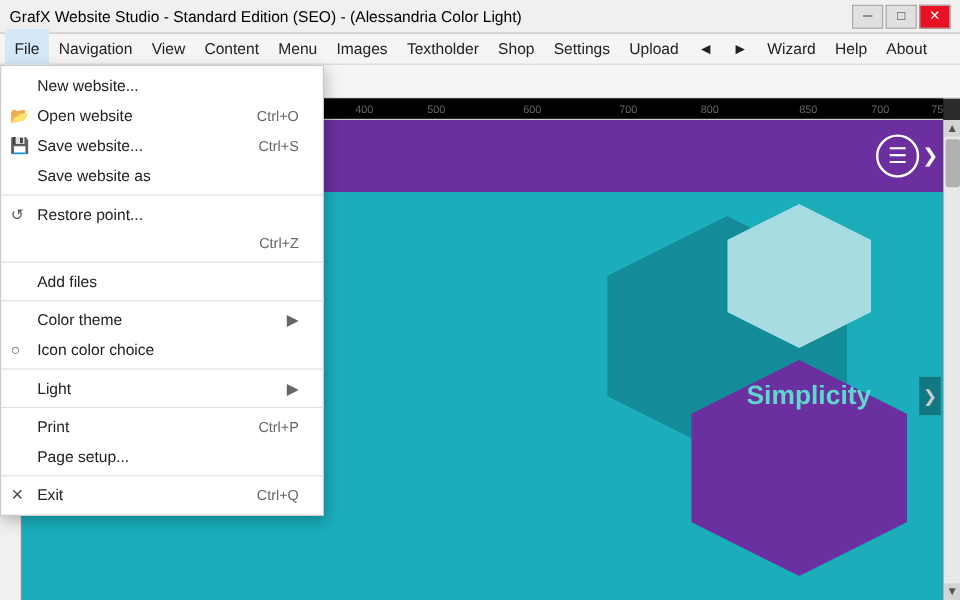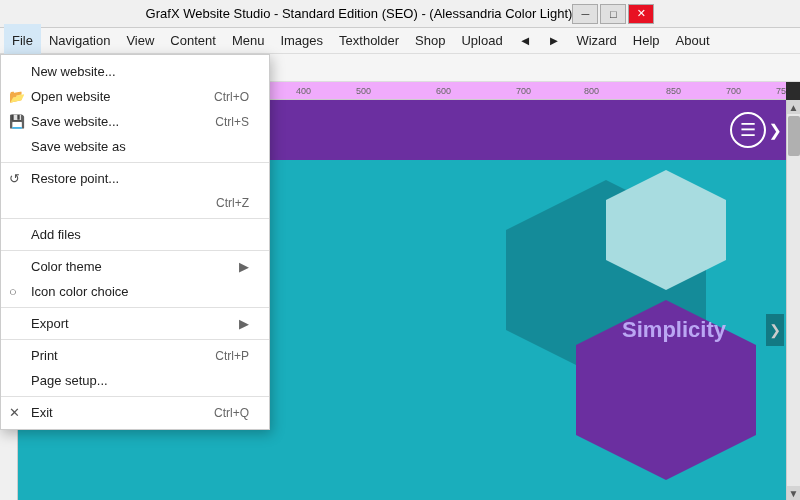--- a/index.html
+++ b/index.html
@@ -4,21 +4,21 @@
   <style>
     * { margin: 0; padding: 0; box-sizing: border-box; }
     body { width: 800px; height: 500px; overflow: hidden; font-family: 'Segoe UI', Arial, sans-serif; font-size: 13px; background: #2b2b2b; }
 
     
     #title-bar {
       background: #f0f0f0;
       height: 28px;
       display: flex;
       align-items: center;
-      justify-content: center;
+      justify-content: space-between;
       padding: 0 8px;
       border-bottom: 1px solid #ccc;
     }
     #window-controls { display: flex; gap: 2px; }
     .win-btn {
       width: 26px; height: 20px;
       background: #e0e0e0;
       border: 1px solid #aaa;
       display: flex; align-items: center; justify-content: center;
       font-size: 11px; cursor: pointer; color: #333;
@@ -154,21 +154,21 @@
       width: 120px; height: 120px;
       background: #a8dce0;
       clip-path: polygon(50% 0%, 100% 25%, 100% 75%, 50% 100%, 0% 75%, 0% 25%);
       top: 10px; right: 60px;
     }
     .preview-simplicity {
       position: absolute;
       right: 60px;
       top: 50%;
       transform: translateY(-50%);
-      color: #c4b5fd;
+      color: #5eead4;
       font-size: 22px;
       font-weight: bold;
       opacity: 0.9;
     }
     .preview-scroll-arrow-right {
       position: absolute;
       right: 2px;
       top: 50%;
       transform: translateY(-50%);
       color: #ccc;
@@ -249,20 +249,21 @@
 
 <div id="menu-bar">
   <div class="menu-item active">File</div>
   <div class="menu-item">Navigation</div>
   <div class="menu-item">View</div>
   <div class="menu-item">Content</div>
   <div class="menu-item">Menu</div>
   <div class="menu-item">Images</div>
   <div class="menu-item">Textholder</div>
   <div class="menu-item">Shop</div>
+  <div class="menu-item">Settings</div>
   <div class="menu-item">Upload</div>
   <div class="menu-item">◄</div>
   <div class="menu-item">►</div>
   <div class="menu-item">Wizard</div>
   <div class="menu-item">Help</div>
   <div class="menu-item">About</div>
 
   <div id="dropdown-menu">
     <div class="dd-item">
       <span>New website...</span>
@@ -296,21 +297,21 @@
     <div class="dd-item">
       <span>Color theme</span>
       <span class="arrow">▶</span>
     </div>
     <div class="dd-item">
       <span class="dd-item-icon">○</span>
       <span>Icon color choice</span>
     </div>
     <div class="dd-separator"></div>
     <div class="dd-item">
-      <span>Export</span>
+      <span>Light</span>
       <span class="arrow">▶</span>
     </div>
     <div class="dd-separator"></div>
     <div class="dd-item">
       <span>Print</span>
       <span class="shortcut">Ctrl+P</span>
     </div>
     <div class="dd-item">
       <span>Page setup...</span>
     </div>
@@ -327,21 +328,21 @@
   <div class="toolbar-btn">📄</div>
   <div class="toolbar-btn">📂</div>
   <div class="toolbar-btn">💾</div>
   <div class="toolbar-btn">↺</div>
 </div>
 
 <div style="display:flex; flex-direction:column; height: calc(500px - 28px - 26px - 28px);">
 
   <div style="display:flex;">
     <div style="width:18px; height:18px; background:#e8e8e8; border-right:1px solid #ccc; border-bottom:1px solid #ccc; flex-shrink:0;"></div>
-    <div id="ruler-h" style="flex:1; height:18px; background:#f0abfc; border-bottom:1px solid #ccc; position:relative; overflow:hidden;">
+    <div id="ruler-h" style="flex:1; height:18px; background:#000000; border-bottom:1px solid #ccc; position:relative; overflow:hidden;">
       <span class="ruler-mark" style="left:20px;">200</span>
       <span class="ruler-mark" style="left:80px;">250</span>
       <span class="ruler-mark" style="left:140px;">300</span>
       <span class="ruler-mark" style="left:200px;">350</span>
       <span class="ruler-mark" style="left:260px;">400</span>
       <span class="ruler-mark" style="left:320px;">500</span>
       <span class="ruler-mark" style="left:400px;">600</span>
       <span class="ruler-mark" style="left:480px;">700</span>
       <span class="ruler-mark" style="left:548px;">800</span>
       <span class="ruler-mark" style="left:630px;">850</span>

